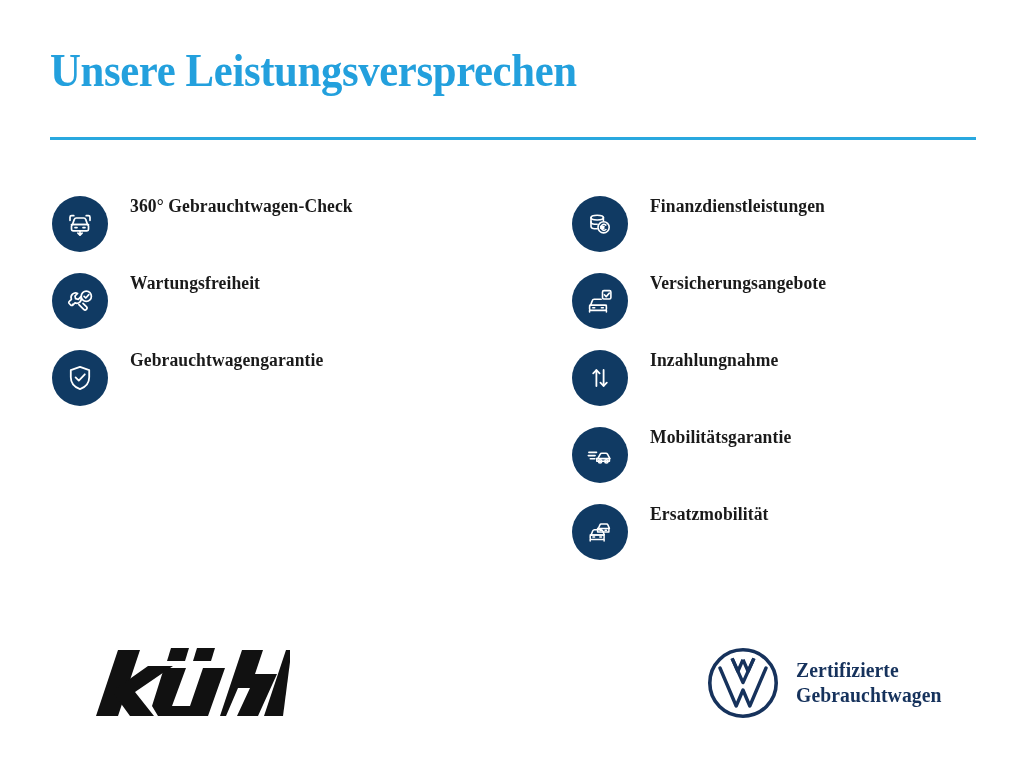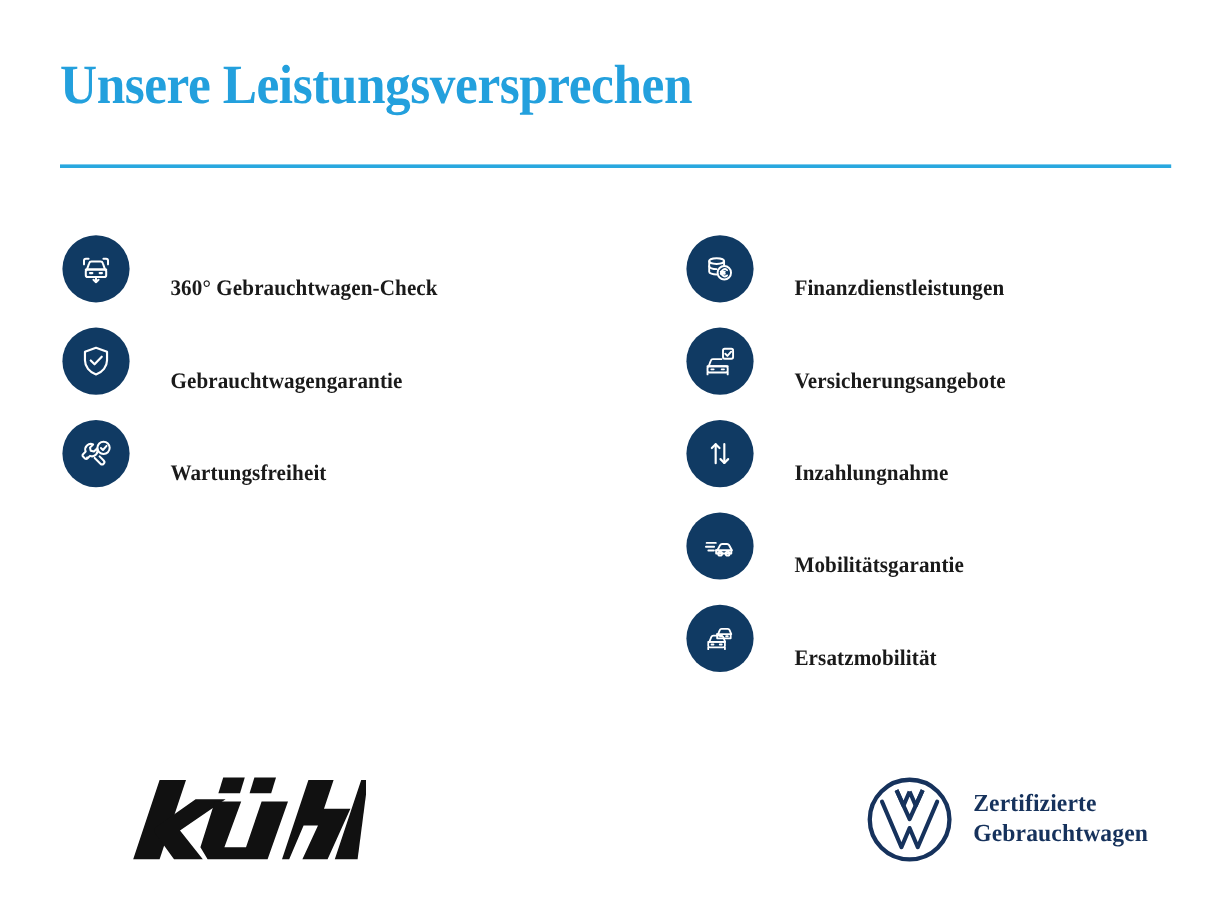--- a/index.html
+++ b/index.html
@@ -52,24 +52,23 @@
   .column-wrap {
     position: absolute;
     top: 196px;
     width: 460px;
   }
   .column-left  { left: 52px; }
   .column-right { left: 572px; }
 
   .feature {
     display: flex;
-    align-items: flex-end;
+    align-items: flex-start;
     height: 56px;
     margin-bottom: 21px;
-    gap: 12px;
   }
   .feature:last-child { margin-bottom: 0; }
 
   .icon-badge {
     width: 56px;
     height: 56px;
     min-width: 56px;
     border-radius: 50%;
     background: #103a63;
     display: flex;
@@ -86,21 +85,21 @@
     color: #1a1a1a;
     letter-spacing: 0.1px;
     transform: scaleX(0.95);
     transform-origin: left center;
     white-space: nowrap;
   }
 
   
   .footer {
     position: absolute;
-    left: 15px;
+    left: 0;
     top: 630px;
     width: 828px;
     height: 120px;
   }
   .kuehl-logo {
     position: absolute;
     left: 78px;
     top: 14px;
   }
   .vw-block {
@@ -146,39 +145,39 @@
           <path d="M7 13.3v-3a1.6 1.6 0 0 1 1.6-1.6h2.2M23.2 8.7h2.2A1.6 1.6 0 0 1 27 10.3v3"></path>
           <path d="M17 23.8v4.4M17 28.2l-2.1-2.1M17 28.2l2.1-2.1"></path>
         </svg>
       </span>
       <span class="feature-label">360° Gebrauchtwagen-Check</span>
     </div>
 
 
     <div class="feature">
       <span class="icon-badge">
-        <svg width="34" height="34" viewBox="0 0 34 34" fill="none" stroke="#ffffff" stroke-width="1.8" stroke-linecap="round" stroke-linejoin="round">
-          <path d="M17 5.8l9.2 3.3v7.1c0 5.3-3.7 9.9-9.2 11.9-5.5-2-9.2-6.6-9.2-11.9V9.1z"></path>
-          <path d="M12.6 16.4l3.2 3.2 6-6.3"></path>
-        </svg>
-      </span>
-      <span class="feature-label">Gebrauchtwagengarantie</span>
-    </div>
-
-    <div class="feature">
-      <span class="icon-badge">
         <svg width="34" height="34" viewBox="0 0 34 34" fill="none" stroke="#ffffff" stroke-width="1.7" stroke-linecap="round" stroke-linejoin="round">
           <path d="M14.6 9.4a4.6 4.6 0 0 0-6.2 5.9l-2.2 2.2a1.4 1.4 0 0 0 0 2l1.6 1.6a1.4 1.4 0 0 0 2 0l2.2-2.2a4.6 4.6 0 0 0 5.9-6.2l-2.6 2.6-2.7-.6-.6-2.7z"></path>
           <circle cx="9.6" cy="20.4" r="0.9" fill="#ffffff" stroke="none"></circle>
           <path d="M15.9 20.6l4.8 4.8a1.9 1.9 0 0 0 2.7-2.7l-3.4-3.4"></path>
           <circle cx="23.3" cy="12.2" r="5.1"></circle>
           <path d="M21.1 12.3l1.7 1.7 3-3.4"></path>
         </svg>
       </span>
       <span class="feature-label">Wartungsfreiheit</span>
+    </div>
+
+    <div class="feature">
+      <span class="icon-badge">
+        <svg width="34" height="34" viewBox="0 0 34 34" fill="none" stroke="#ffffff" stroke-width="1.8" stroke-linecap="round" stroke-linejoin="round">
+          <path d="M17 5.8l9.2 3.3v7.1c0 5.3-3.7 9.9-9.2 11.9-5.5-2-9.2-6.6-9.2-11.9V9.1z"></path>
+          <path d="M12.6 16.4l3.2 3.2 6-6.3"></path>
+        </svg>
+      </span>
+      <span class="feature-label">Gebrauchtwagengarantie</span>
     </div>
 
 
   </div>
 
   <div class="column-wrap column-right">
 
     <div class="feature">
       <span class="icon-badge">
         <svg width="34" height="34" viewBox="0 0 34 34" fill="none" stroke="#ffffff" stroke-width="1.6" stroke-linecap="round" stroke-linejoin="round">

